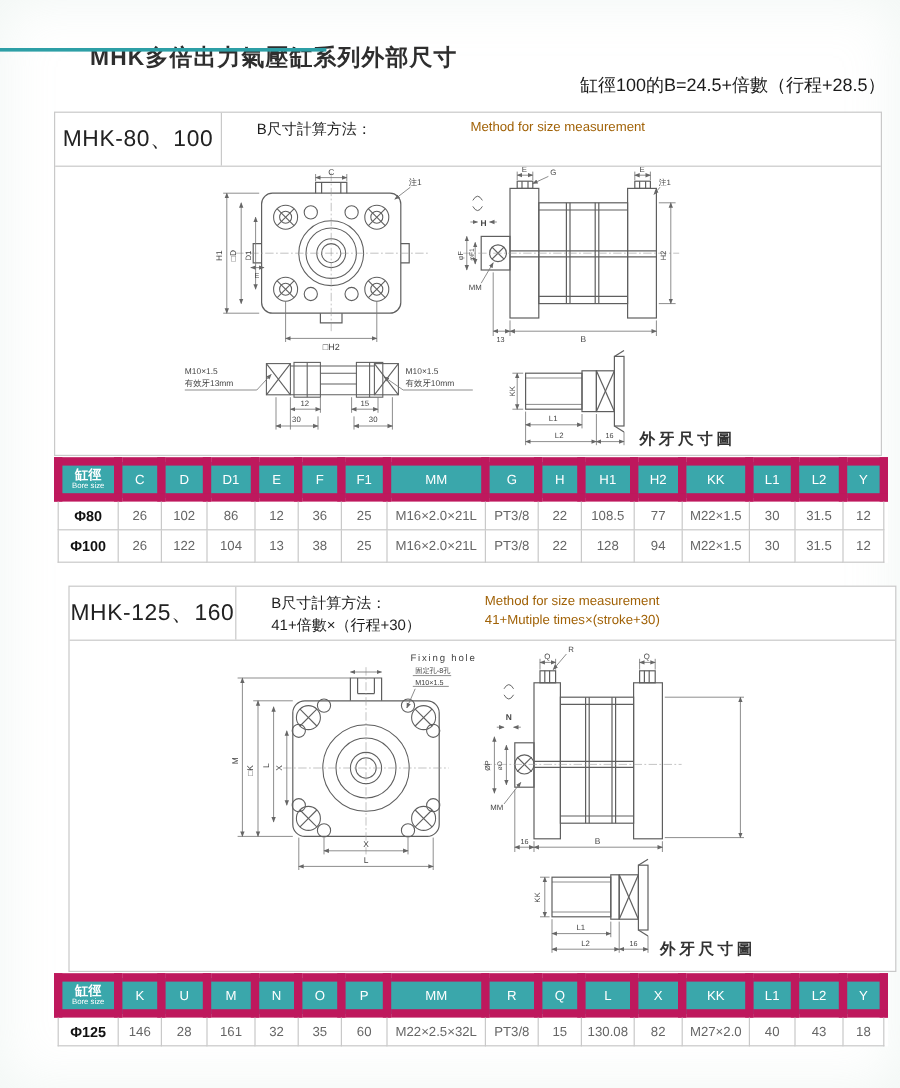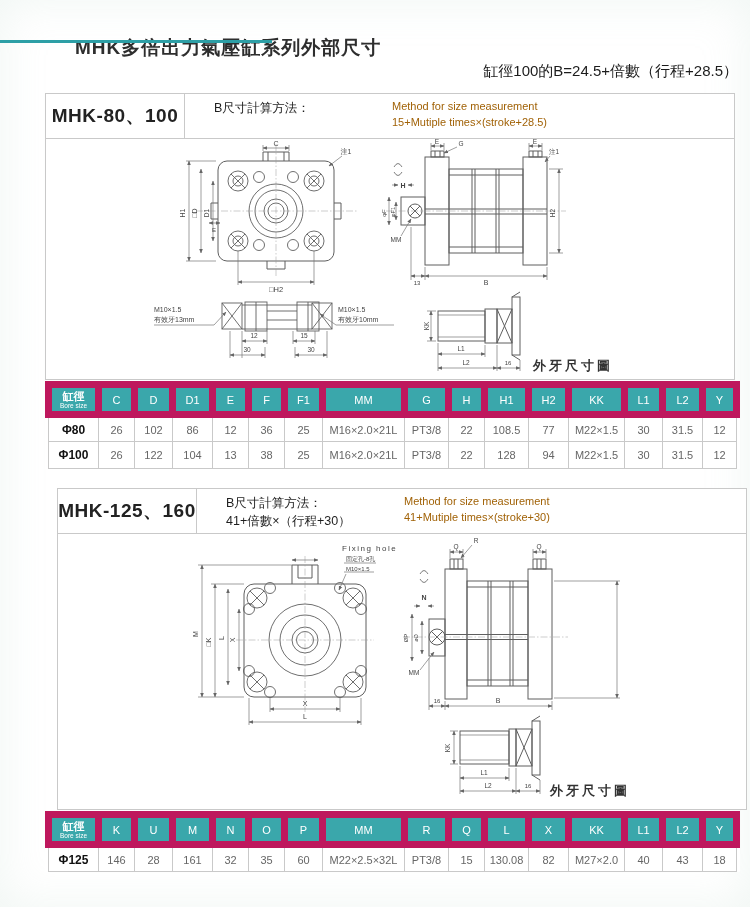--- a/index.html
+++ b/index.html
@@ -15,21 +15,21 @@
   .hdr .title { font-size:19px; font-weight:bold; color:#2e2e2e; letter-spacing:1px; }
   .hdr .subtitle { font-size:8.5px; color:#8a8a8a; letter-spacing:0.4px; margin-top:1px; }
   .title-rule { position:absolute; top:40px; left:0; width:272px; height:3px; background:#2d9fa6; }
   .note { position:absolute; top:62px; right:12px; font-size:15px; color:#1c1c1c; }
   
   .section { position:absolute; left:45px; width:690px; border:1px solid #c9c9c9; background:#fff; }
   #section1 { top:93px; height:287px; }
   #section2 { top:488px; height:322px;margin-left:12px; }
   .sec-header { display:flex; height:45px; border-bottom:1px solid #c9c9c9; }
   .sec-model { width:139px; border-right:1px solid #c9c9c9; display:flex; align-items:center; justify-content:center;
-               font-size:19px; font-weight:bold; color:#222; letter-spacing:0.5px; flex:none; }
+               font-size:19px; font-weight:normal; color:#222; letter-spacing:0.5px; flex:none; }
   .sec-method-zh { width:183px; padding:5px 0 0 29px; font-size:12.5px; color:#1e1e1e; line-height:1.45; flex:none; }
   .sec-method-en { flex:1; padding:5px 0 0 24px; font-size:11px; color:#a16207; line-height:1.45; }
   .drawing-area { width:688px; overflow:hidden; }
   svg text { font-family:"Liberation Sans","DejaVu Sans",sans-serif; }
   
   table.dim { position:absolute; left:45px; width:690px; border-collapse:collapse; table-layout:fixed; background:#fff; }
   #table1 { top:381px; }
   #table2 { top:811px; }
   table.dim th { background:#3aa7ab; color:#ffffff; font-weight:normal; font-size:11px;
                  border:7px solid #be185d; height:30px; padding:0; text-align:center; }
@@ -49,21 +49,20 @@
 <div class="note">缸徑100的B=24.5+倍數（行程+28.5）</div>
 
 <div class="section" id="section1">
   <div class="sec-header">
     <div class="sec-model">MHK-80、100</div>
     <div class="sec-method-zh">
       <div>B尺寸計算方法：</div>
     </div>
     <div class="sec-method-en">
       <div>Method for size measurement</div>
-      <div>15+Mutiple times×(stroke+28.5)</div>
     </div>
   </div>
   <div class="drawing-area">
   <svg width="688" height="241" viewBox="0 0 688 241">
     <defs>
       <marker id="ar" viewBox="0 0 10 10" refX="9" refY="5" markerWidth="6.5" markerHeight="6.5" orient="auto-start-reverse">
         <path d="M0,1 L10,5 L0,9 Z" fill="#666"></path>
       </marker>
     </defs>
 

